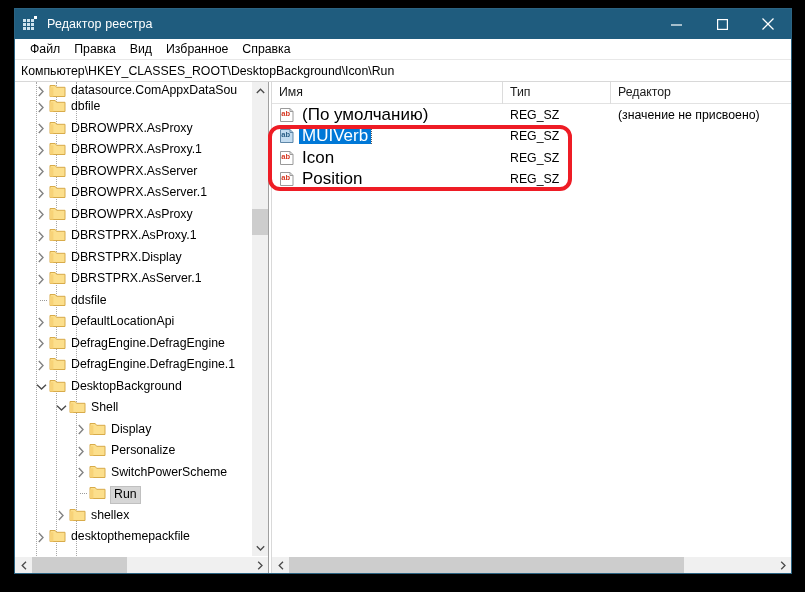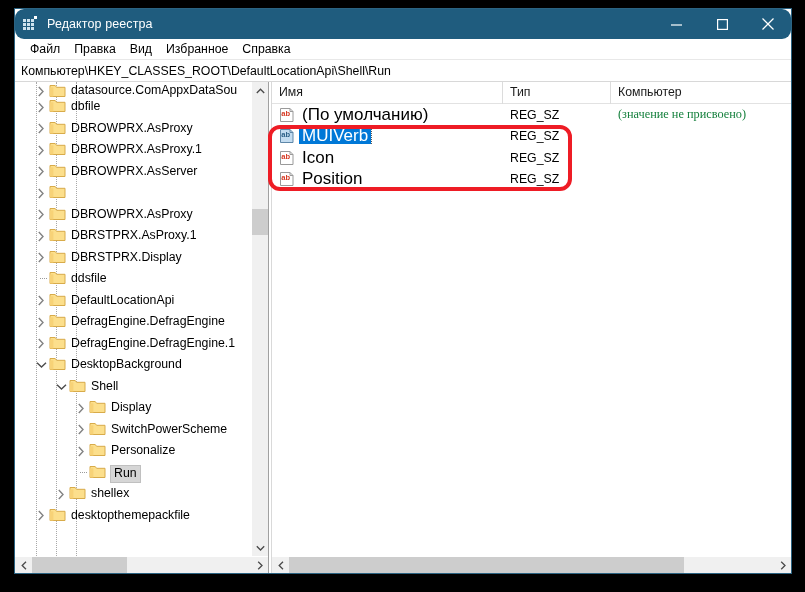--- a/index.html
+++ b/index.html
@@ -27,21 +27,20 @@
     flex-direction: column;
   }
 
   
   .titlebar {
     height: 30px;
     background: #1f5c7e;
     display: flex;
     align-items: center;
     flex: none;
-    border-radius: 9px;
   }
   .app-icon {
     width: 16px; height: 16px;
     margin-left: 8px; margin-right: 8px;
     position: relative;
     flex: none;
   }
   .app-icon i {
     position: absolute;
     background: #cfe4ef;
@@ -296,24 +295,23 @@
   .ltype {
     width: 108px;
     flex: none;
     font-size: 12.3px;
     color: #000000;
     padding-left: 7px;
   }
   .lvalue {
     flex: 1 1 auto;
     font-size: 12.3px;
-    color: #15803d;
+    color: #000000;
     padding-left: 7px;
     overflow: hidden;
-    font-family: Liberation Serif, serif;
   }
 
   
   #annotation {
     position: absolute;
     left: 268px; top: 125px;
     width: 304px; height: 66px;
     border: 4px solid #ee1c25;
     border-radius: 12px;
     pointer-events: none;
@@ -361,21 +359,21 @@
 
     <div class="menubar">
       <div class="menu-item">Файл</div>
       <div class="menu-item">Правка</div>
       <div class="menu-item">Вид</div>
       <div class="menu-item">Избранное</div>
       <div class="menu-item">Справка</div>
     </div>
 
     <div class="addressbar">
-      <div class="address-text">Компьютер\HKEY_CLASSES_ROOT\DefaultLocationApi\Shell\Run</div>
+      <div class="address-text">Компьютер\HKEY_CLASSES_ROOT\DesktopBackground\Icon\Run</div>
     </div>
 
     <div class="body">
 
       <div class="tree-pane">
         <div class="tree-scroll-row">
           <div class="tree-view" id="tree-view">
               <div class="guide" style="left: 21px;"></div>
               <div class="guide" style="left: 41px;"></div>
               <div class="guide" style="left: 61px;"></div>
@@ -460,20 +458,21 @@
                   <svg width="8" height="11" viewBox="0 0 8 11">
                     <polyline points="1.8,1 6,5.5 1.8,10" fill="none" stroke="#838383" stroke-width="1.4"></polyline>
                   </svg>
                 </div>
                 <div class="folder">
                   <svg width="17" height="14" viewBox="0 0 17 14">
                     <path d="M1 1.5 h5.2 l1.4 1.8 H16 v9.2 H1 Z" fill="#fcdf8c" stroke="#d8ab4a" stroke-width="1"></path>
                     <rect x="1" y="3.3" width="3.4" height="9.2" fill="#f7d277"></rect>
                   </svg>
                 </div>
+                <div class="tlabel">DBROWPRX.AsServer.1</div>
               </div>
               <div class="tree-row">
                 <div class="indent" style="width: 18px;"></div>
                 <div class="chev">
                   <svg width="8" height="11" viewBox="0 0 8 11">
                     <polyline points="1.8,1 6,5.5 1.8,10" fill="none" stroke="#838383" stroke-width="1.4"></polyline>
                   </svg>
                 </div>
                 <div class="folder">
                   <svg width="17" height="14" viewBox="0 0 17 14">
@@ -505,20 +504,35 @@
                     <polyline points="1.8,1 6,5.5 1.8,10" fill="none" stroke="#838383" stroke-width="1.4"></polyline>
                   </svg>
                 </div>
                 <div class="folder">
                   <svg width="17" height="14" viewBox="0 0 17 14">
                     <path d="M1 1.5 h5.2 l1.4 1.8 H16 v9.2 H1 Z" fill="#fcdf8c" stroke="#d8ab4a" stroke-width="1"></path>
                     <rect x="1" y="3.3" width="3.4" height="9.2" fill="#f7d277"></rect>
                   </svg>
                 </div>
                 <div class="tlabel">DBRSTPRX.Display</div>
+              </div>
+              <div class="tree-row">
+                <div class="indent" style="width: 18px;"></div>
+                <div class="chev">
+                  <svg width="8" height="11" viewBox="0 0 8 11">
+                    <polyline points="1.8,1 6,5.5 1.8,10" fill="none" stroke="#838383" stroke-width="1.4"></polyline>
+                  </svg>
+                </div>
+                <div class="folder">
+                  <svg width="17" height="14" viewBox="0 0 17 14">
+                    <path d="M1 1.5 h5.2 l1.4 1.8 H16 v9.2 H1 Z" fill="#fcdf8c" stroke="#d8ab4a" stroke-width="1"></path>
+                    <rect x="1" y="3.3" width="3.4" height="9.2" fill="#f7d277"></rect>
+                  </svg>
+                </div>
+                <div class="tlabel">DBRSTPRX.AsServer.1</div>
               </div>
               <div class="tree-row">
                 <div class="indent" style="width: 18px;"></div>
                 <div class="dotted"></div>
                 <div class="folder">
                   <svg width="17" height="14" viewBox="0 0 17 14">
                     <path d="M1 1.5 h5.2 l1.4 1.8 H16 v9.2 H1 Z" fill="#fcdf8c" stroke="#d8ab4a" stroke-width="1"></path>
                     <rect x="1" y="3.3" width="3.4" height="9.2" fill="#f7d277"></rect>
                   </svg>
                 </div>
@@ -620,36 +634,36 @@
                   <svg width="8" height="11" viewBox="0 0 8 11">
                     <polyline points="1.8,1 6,5.5 1.8,10" fill="none" stroke="#838383" stroke-width="1.4"></polyline>
                   </svg>
                 </div>
                 <div class="folder">
                   <svg width="17" height="14" viewBox="0 0 17 14">
                     <path d="M1 1.5 h5.2 l1.4 1.8 H16 v9.2 H1 Z" fill="#fcdf8c" stroke="#d8ab4a" stroke-width="1"></path>
                     <rect x="1" y="3.3" width="3.4" height="9.2" fill="#f7d277"></rect>
                   </svg>
                 </div>
+                <div class="tlabel">Personalize</div>
+              </div>
+              <div class="tree-row">
+                <div class="indent" style="width: 58px;"></div>
+                <div class="chev">
+                  <svg width="8" height="11" viewBox="0 0 8 11">
+                    <polyline points="1.8,1 6,5.5 1.8,10" fill="none" stroke="#838383" stroke-width="1.4"></polyline>
+                  </svg>
+                </div>
+                <div class="folder">
+                  <svg width="17" height="14" viewBox="0 0 17 14">
+                    <path d="M1 1.5 h5.2 l1.4 1.8 H16 v9.2 H1 Z" fill="#fcdf8c" stroke="#d8ab4a" stroke-width="1"></path>
+                    <rect x="1" y="3.3" width="3.4" height="9.2" fill="#f7d277"></rect>
+                  </svg>
+                </div>
                 <div class="tlabel">SwitchPowerScheme</div>
-              </div>
-              <div class="tree-row">
-                <div class="indent" style="width: 58px;"></div>
-                <div class="chev">
-                  <svg width="8" height="11" viewBox="0 0 8 11">
-                    <polyline points="1.8,1 6,5.5 1.8,10" fill="none" stroke="#838383" stroke-width="1.4"></polyline>
-                  </svg>
-                </div>
-                <div class="folder">
-                  <svg width="17" height="14" viewBox="0 0 17 14">
-                    <path d="M1 1.5 h5.2 l1.4 1.8 H16 v9.2 H1 Z" fill="#fcdf8c" stroke="#d8ab4a" stroke-width="1"></path>
-                    <rect x="1" y="3.3" width="3.4" height="9.2" fill="#f7d277"></rect>
-                  </svg>
-                </div>
-                <div class="tlabel">Personalize</div>
               </div>
               <div class="tree-row selected">
                 <div class="indent" style="width: 58px;"></div>
                 <div class="dotted"></div>
                 <div class="folder">
                   <svg width="17" height="14" viewBox="0 0 17 14">
                     <path d="M1 1.5 h5.2 l1.4 1.8 H16 v9.2 H1 Z" fill="#fcdf8c" stroke="#d8ab4a" stroke-width="1"></path>
                     <rect x="1" y="3.3" width="3.4" height="9.2" fill="#f7d277"></rect>
                   </svg>
                 </div>
@@ -718,21 +732,21 @@
           </div>
         </div>
       </div>
 
       <div class="splitter"></div>
 
       <div class="list-pane">
         <div class="list-header">
           <div class="hcell name">Имя</div>
           <div class="hcell type">Тип</div>
-          <div class="hcell value">Компьютер</div>
+          <div class="hcell value">Редактор</div>
         </div>
         <div class="list-body" id="list-body">
             <div class="lrow">
               <div class="ab-icon">
                 <svg width="16" height="16" viewBox="0 0 16 16">
                   <path d="M1.5 1.5 H11 L14 4.5 V14.5 H1.5 Z" fill="#ffffff" stroke="#9a9a9a" stroke-width="1"></path>
                   <path d="M11 1.5 V4.5 H14" fill="none" stroke="#9a9a9a" stroke-width="1"></path>
                   <text x="2.2" y="8.6" font-family="Liberation Sans, sans-serif" font-size="7.6" font-weight="bold" fill="#d63a24">ab</text>
                 </svg>
               </div>

